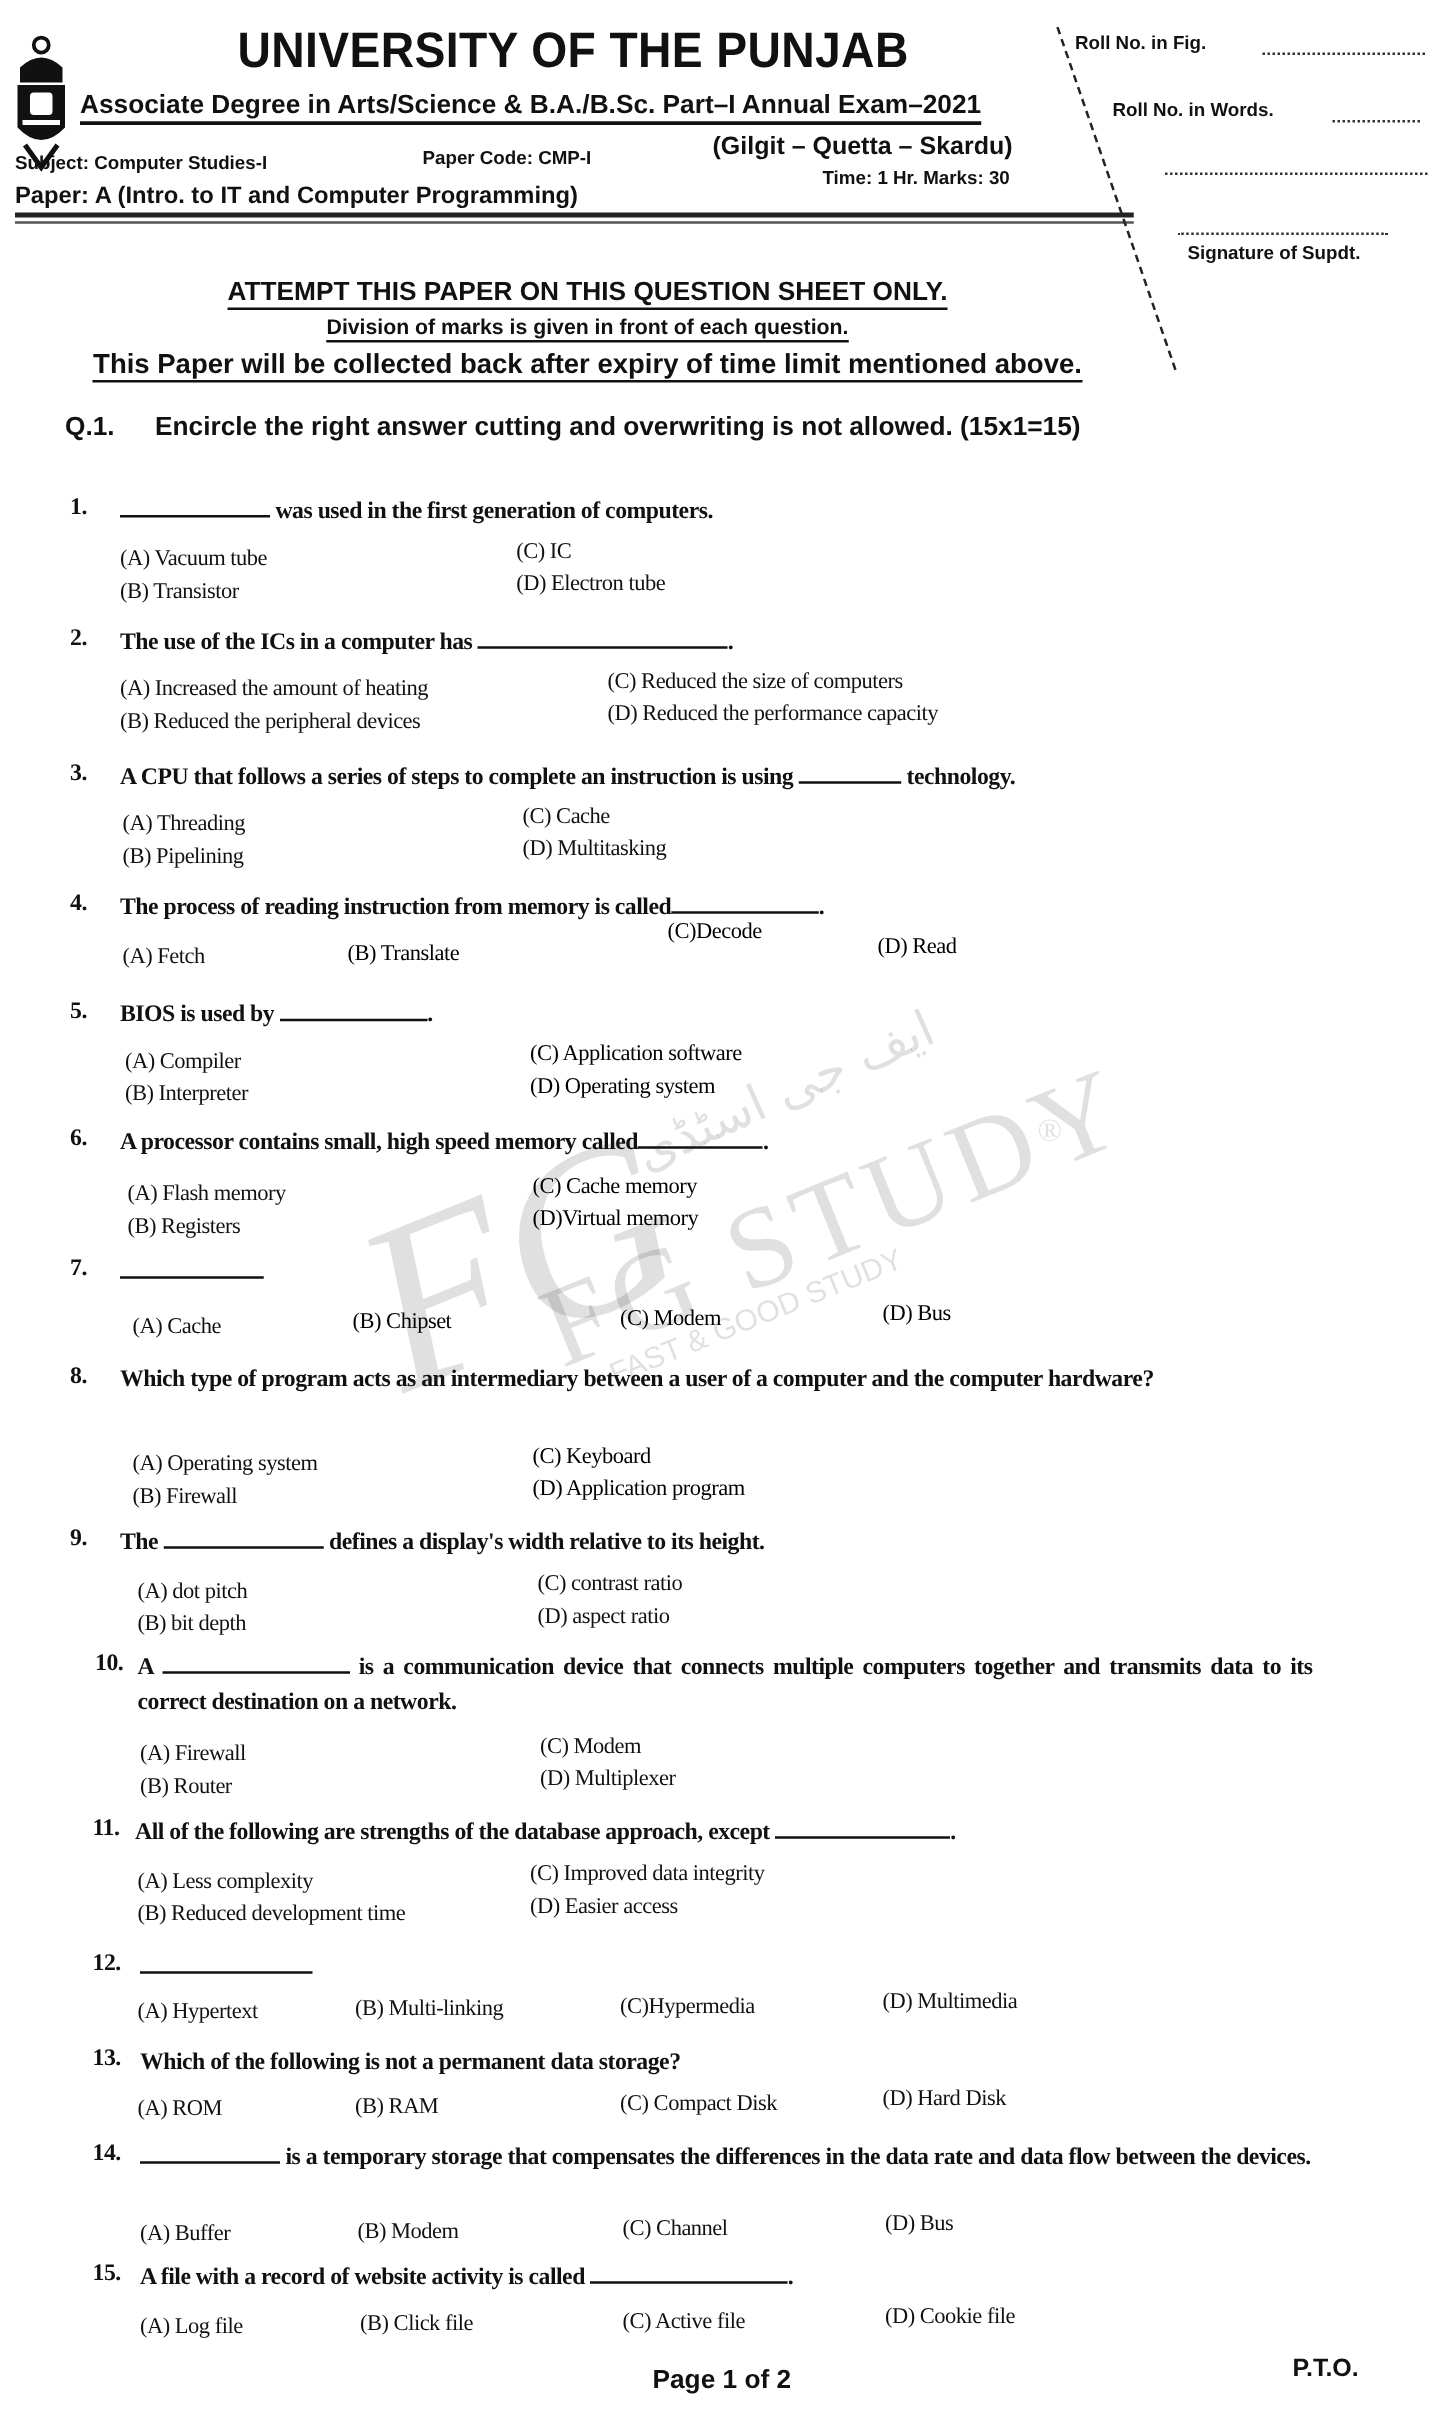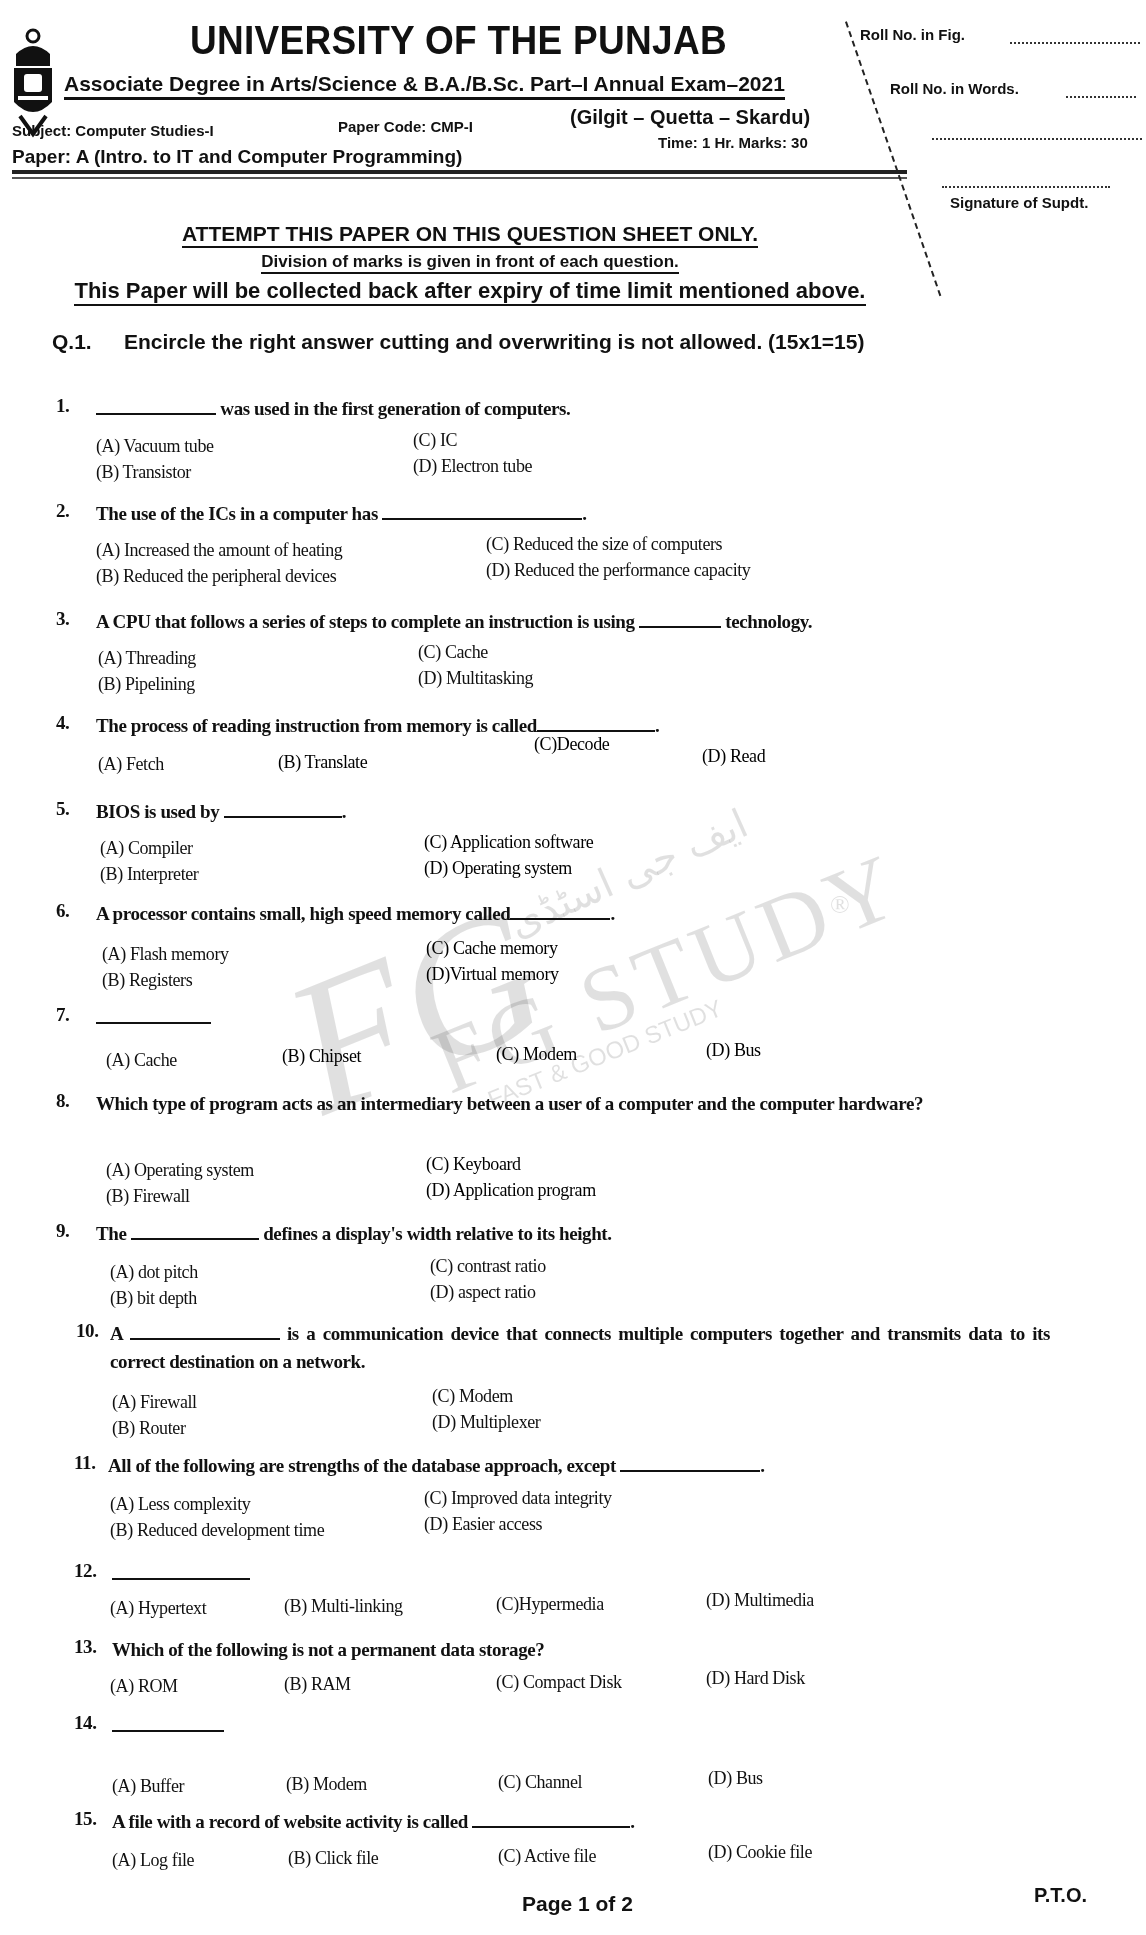--- a/index.html
+++ b/index.html
@@ -202,21 +202,21 @@
   <span class="num">13.</span>
   <span class="stem" style="left:38px;"><span>Which of the following is not a permanent data storage?</span></span>
 </div>
 <div class="opt serif" style="left:110px;top:1676px;">(A) ROM</div>
 <div class="opt serif" style="left:284px;top:1674px;">(B) RAM</div>
 <div class="opt serif" style="left:496px;top:1672px;">(C) Compact Disk</div>
 <div class="opt serif" style="left:706px;top:1668px;">(D) Hard Disk</div>
 
 <div class="q serif" style="top:1712px;left:74px;">
   <span class="num">14.</span>
-  <span class="stem" style="left:38px;width:940px;"><span></span><span class="blank" style="width:112px;"></span></span>
+  <span class="stem" style="left:38px;width:940px;"><span></span><span class="blank" style="width:112px;"></span><span> is a temporary storage that compensates the differences in the data rate and data flow between the devices.</span></span>
 </div>
 <div class="opt serif" style="left:112px;top:1776px;">(A) Buffer</div>
 <div class="opt serif" style="left:286px;top:1774px;">(B) Modem</div>
 <div class="opt serif" style="left:498px;top:1772px;">(C) Channel</div>
 <div class="opt serif" style="left:708px;top:1768px;">(D) Bus</div>
 
 <div class="q serif" style="top:1808px;left:74px;">
   <span class="num">15.</span>
   <span class="stem" style="left:38px;"><span>A file with a record of website activity is called </span><span class="blank" style="width:158px;"></span><span>.</span></span>
 </div>

